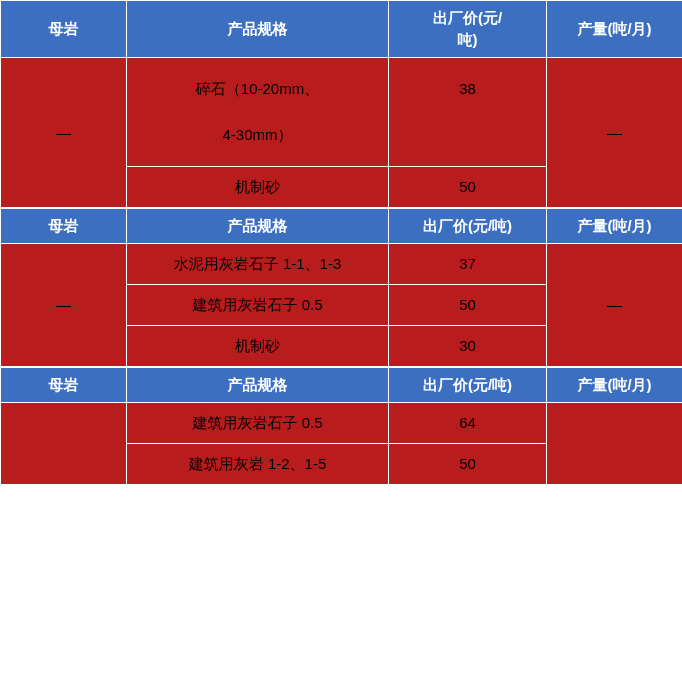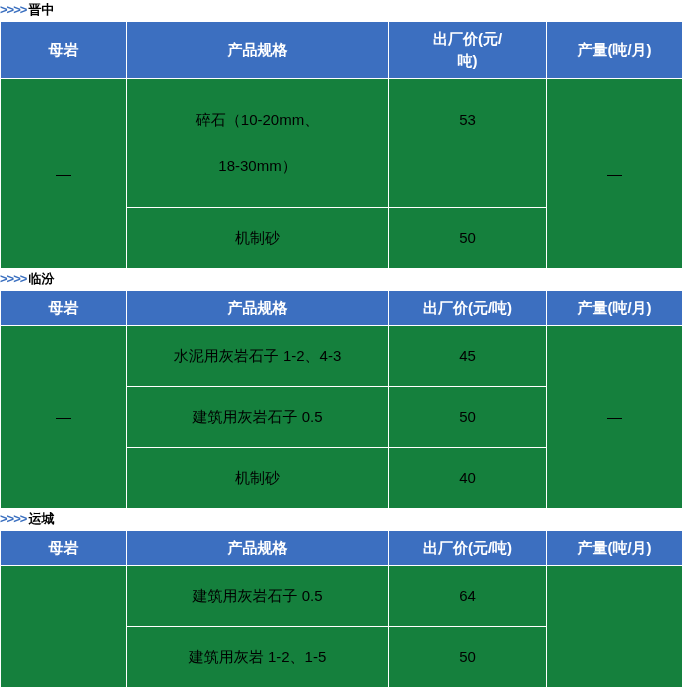--- a/index.html
+++ b/index.html
@@ -43,48 +43,45 @@
     background: #3c6fc0;
     color: #ffffff;
     font-size: 15px;
     font-weight: bold;
     text-align: center;
     border: 1px solid #ffffff;
     padding: 6px 4px;
     line-height: 22px;
   }
   table.price-table td {
-    background: #15803d;
+    background: #b91c1c;
     color: #000000;
     font-size: 15px;
     text-align: center;
     border: 1px solid #ffffff;
-    padding: 18px 4px;
+    padding: 8px 4px;
     line-height: 24px;
     vertical-align: middle;
   }
   
   col.c-rock { width: 126px; }
   col.c-spec { width: 262px; }
   col.c-price { width: 158px; }
   col.c-output { width: 136px; }
 
   
   .t-jinzhong th { line-height: 40px; padding-top: 6px; padding-bottom: 6px; }
   .t-jinzhong td.tall { line-height: 46px; }
   .dash { font-size: 15px; }
 </style>
 </head>
 <body>
 
 <div class="page">
 
-  <div class="section-heading">
-    <span class="arrows">&gt;&gt;&gt;&gt;</span><span class="city">晋中</span>
-  </div>
 
   <table class="price-table t-jinzhong">
     <colgroup>
       <col class="c-rock">
         <col class="c-spec">
         <col class="c-price">
         <col class="c-output">
     </colgroup>
     <thead>
       <tr>
@@ -95,75 +92,69 @@
           <div>吨)</div>
         </th>
         <th>产量(吨/月)</th>
       </tr>
     </thead>
     <tbody>
       <tr>
         <td rowspan="2" class="dash">—</td>
         <td class="tall">
           <div>碎石（10-20mm、</div>
-          <div>18-30mm）</div>
+          <div>4-30mm）</div>
         </td>
         <td class="tall">
-          <div>53</div>
+          <div>38</div>
           <div>&nbsp;</div>
         </td>
         <td rowspan="2" class="dash">—</td>
       </tr>
       <tr>
         <td>机制砂</td>
         <td>50</td>
       </tr>
     </tbody>
   </table>
 
-  <div class="section-heading">
-    <span class="arrows">&gt;&gt;&gt;&gt;</span><span class="city">临汾</span>
-  </div>
 
   <table class="price-table t-linfen">
     <colgroup>
       <col class="c-rock">
         <col class="c-spec">
         <col class="c-price">
         <col class="c-output">
     </colgroup>
     <thead>
       <tr>
         <th>母岩</th>
         <th>产品规格</th>
         <th>出厂价(元/吨)</th>
         <th>产量(吨/月)</th>
       </tr>
     </thead>
     <tbody>
       <tr>
         <td rowspan="3" class="dash">—</td>
-        <td>水泥用灰岩石子 1-2、4-3</td>
-        <td>45</td>
+        <td>水泥用灰岩石子 1-1、1-3</td>
+        <td>37</td>
         <td rowspan="3" class="dash">—</td>
       </tr>
       <tr>
         <td>建筑用灰岩石子 0.5</td>
         <td>50</td>
       </tr>
       <tr>
         <td>机制砂</td>
-        <td>40</td>
+        <td>30</td>
       </tr>
     </tbody>
   </table>
 
-  <div class="section-heading">
-    <span class="arrows">&gt;&gt;&gt;&gt;</span><span class="city">运城</span>
-  </div>
 
   <table class="price-table t-yuncheng">
     <colgroup>
       <col class="c-rock">
         <col class="c-spec">
         <col class="c-price">
         <col class="c-output">
     </colgroup>
     <thead>
       <tr>

